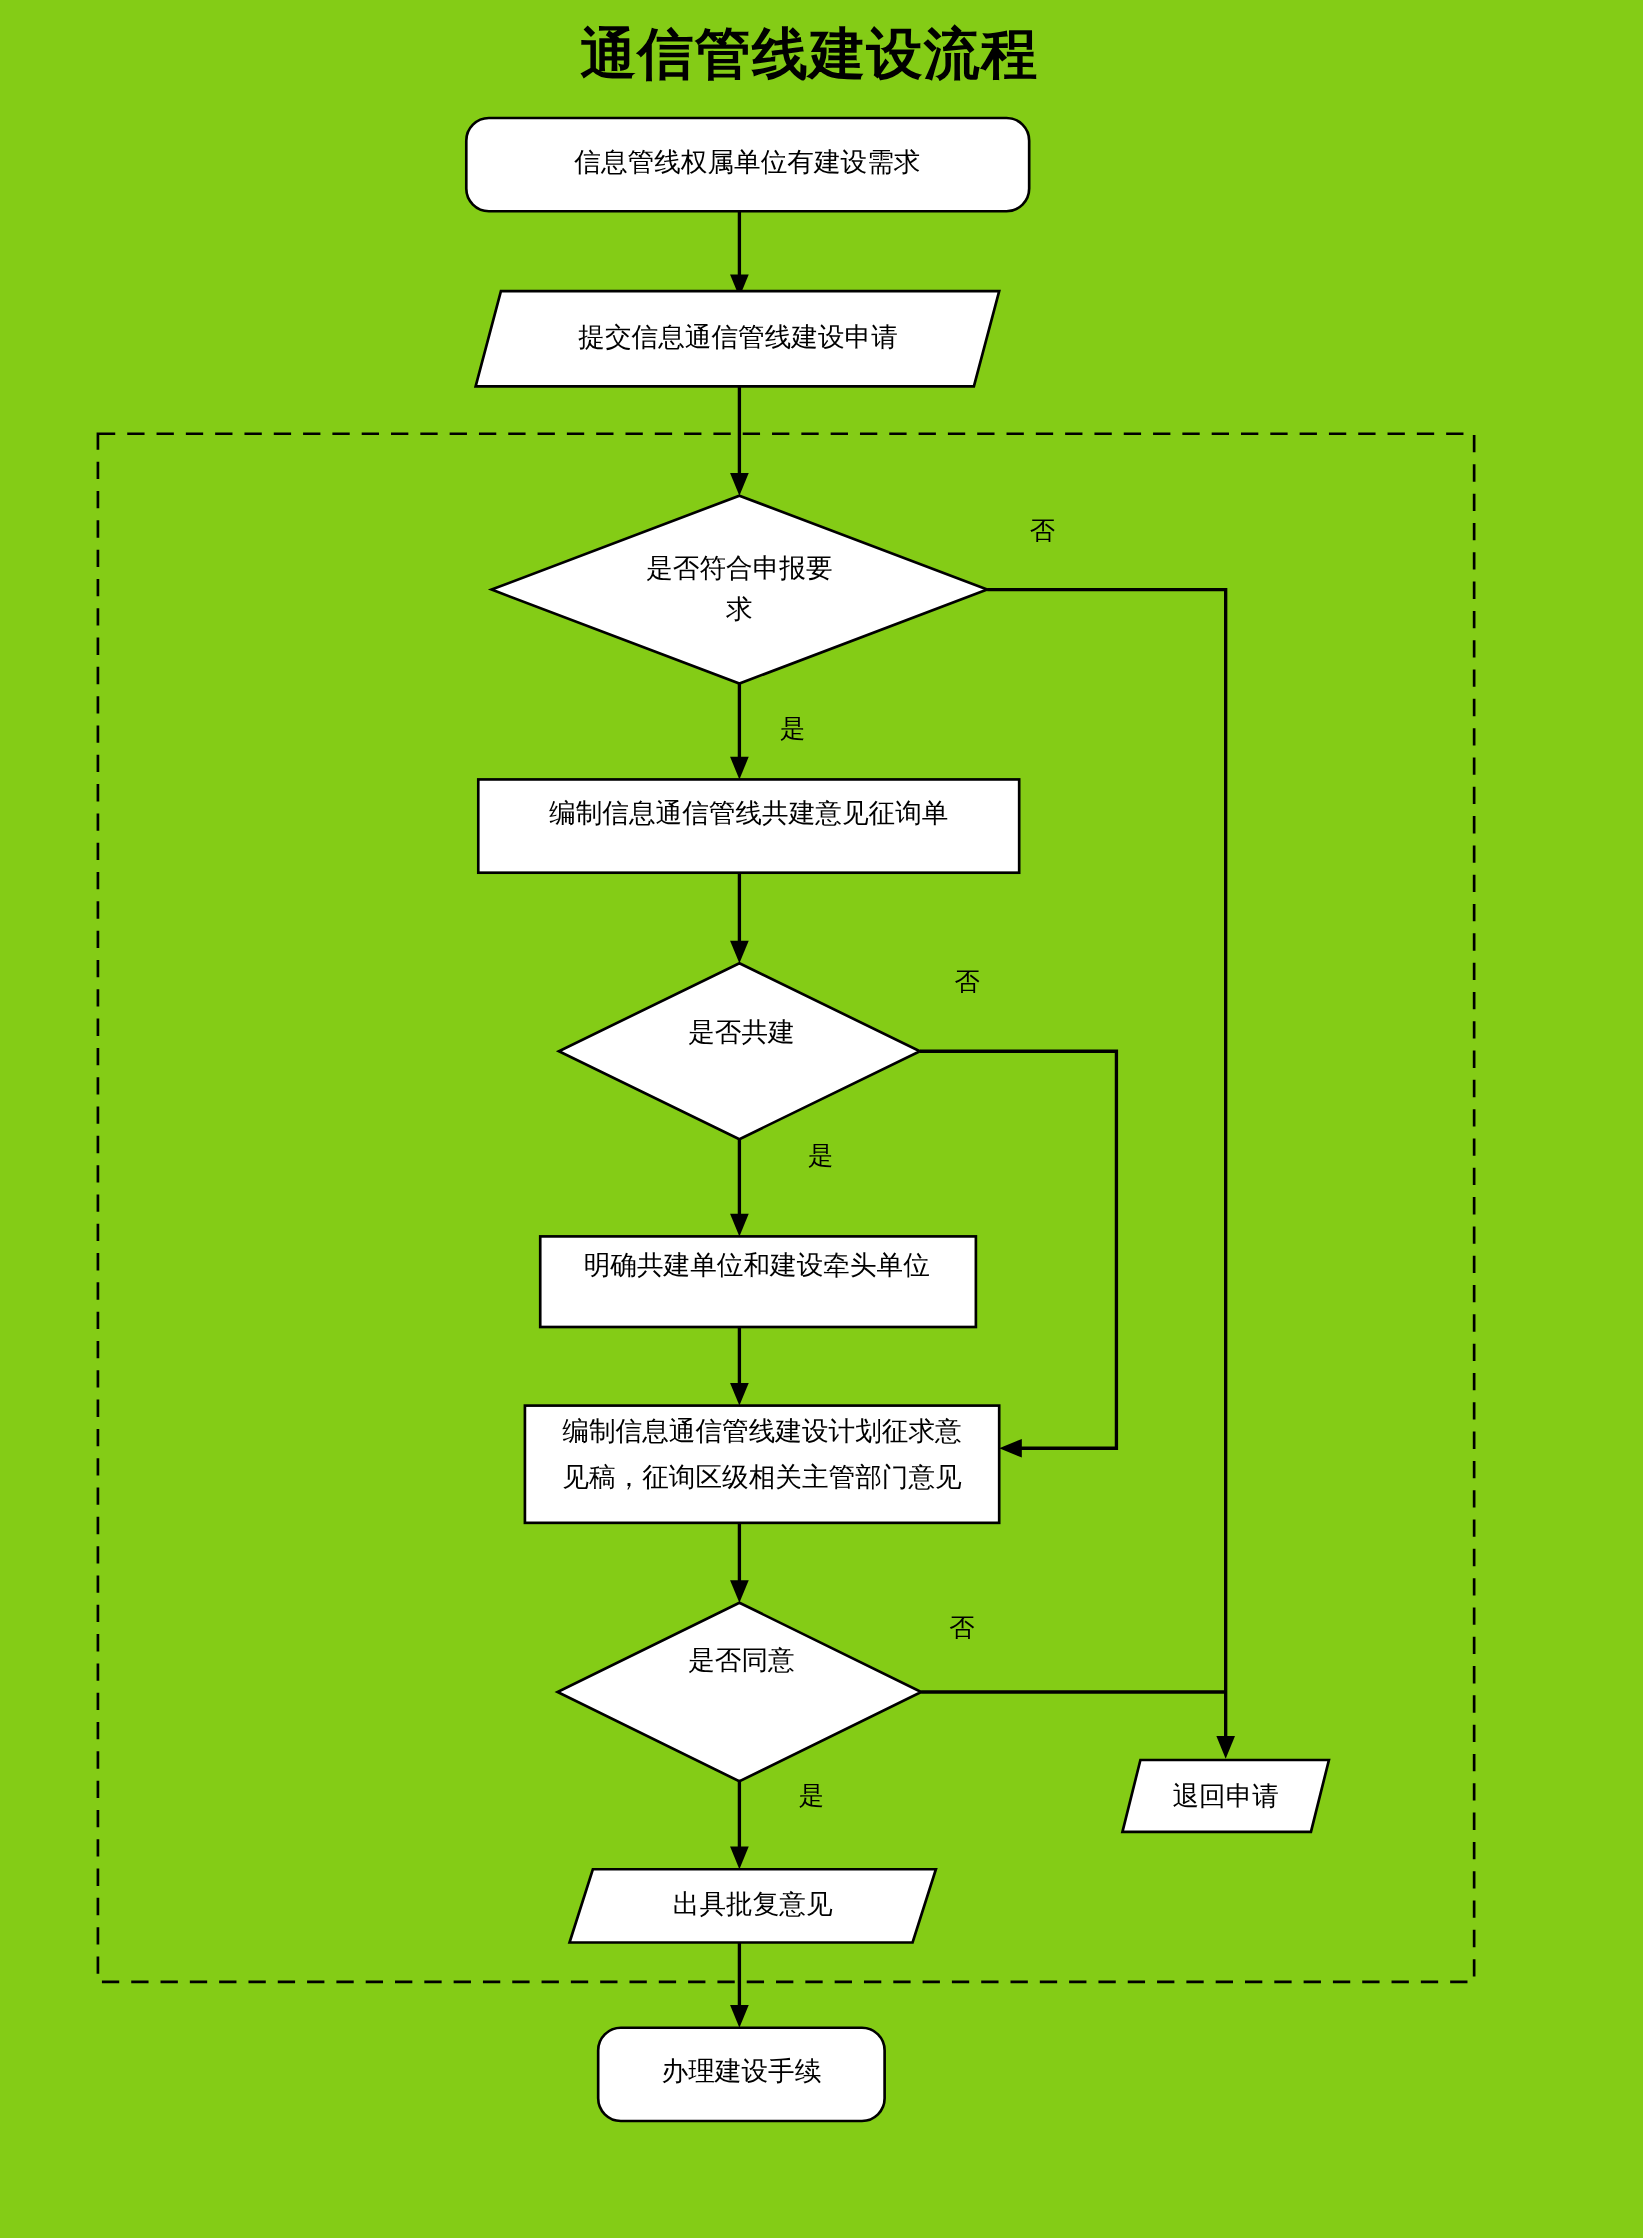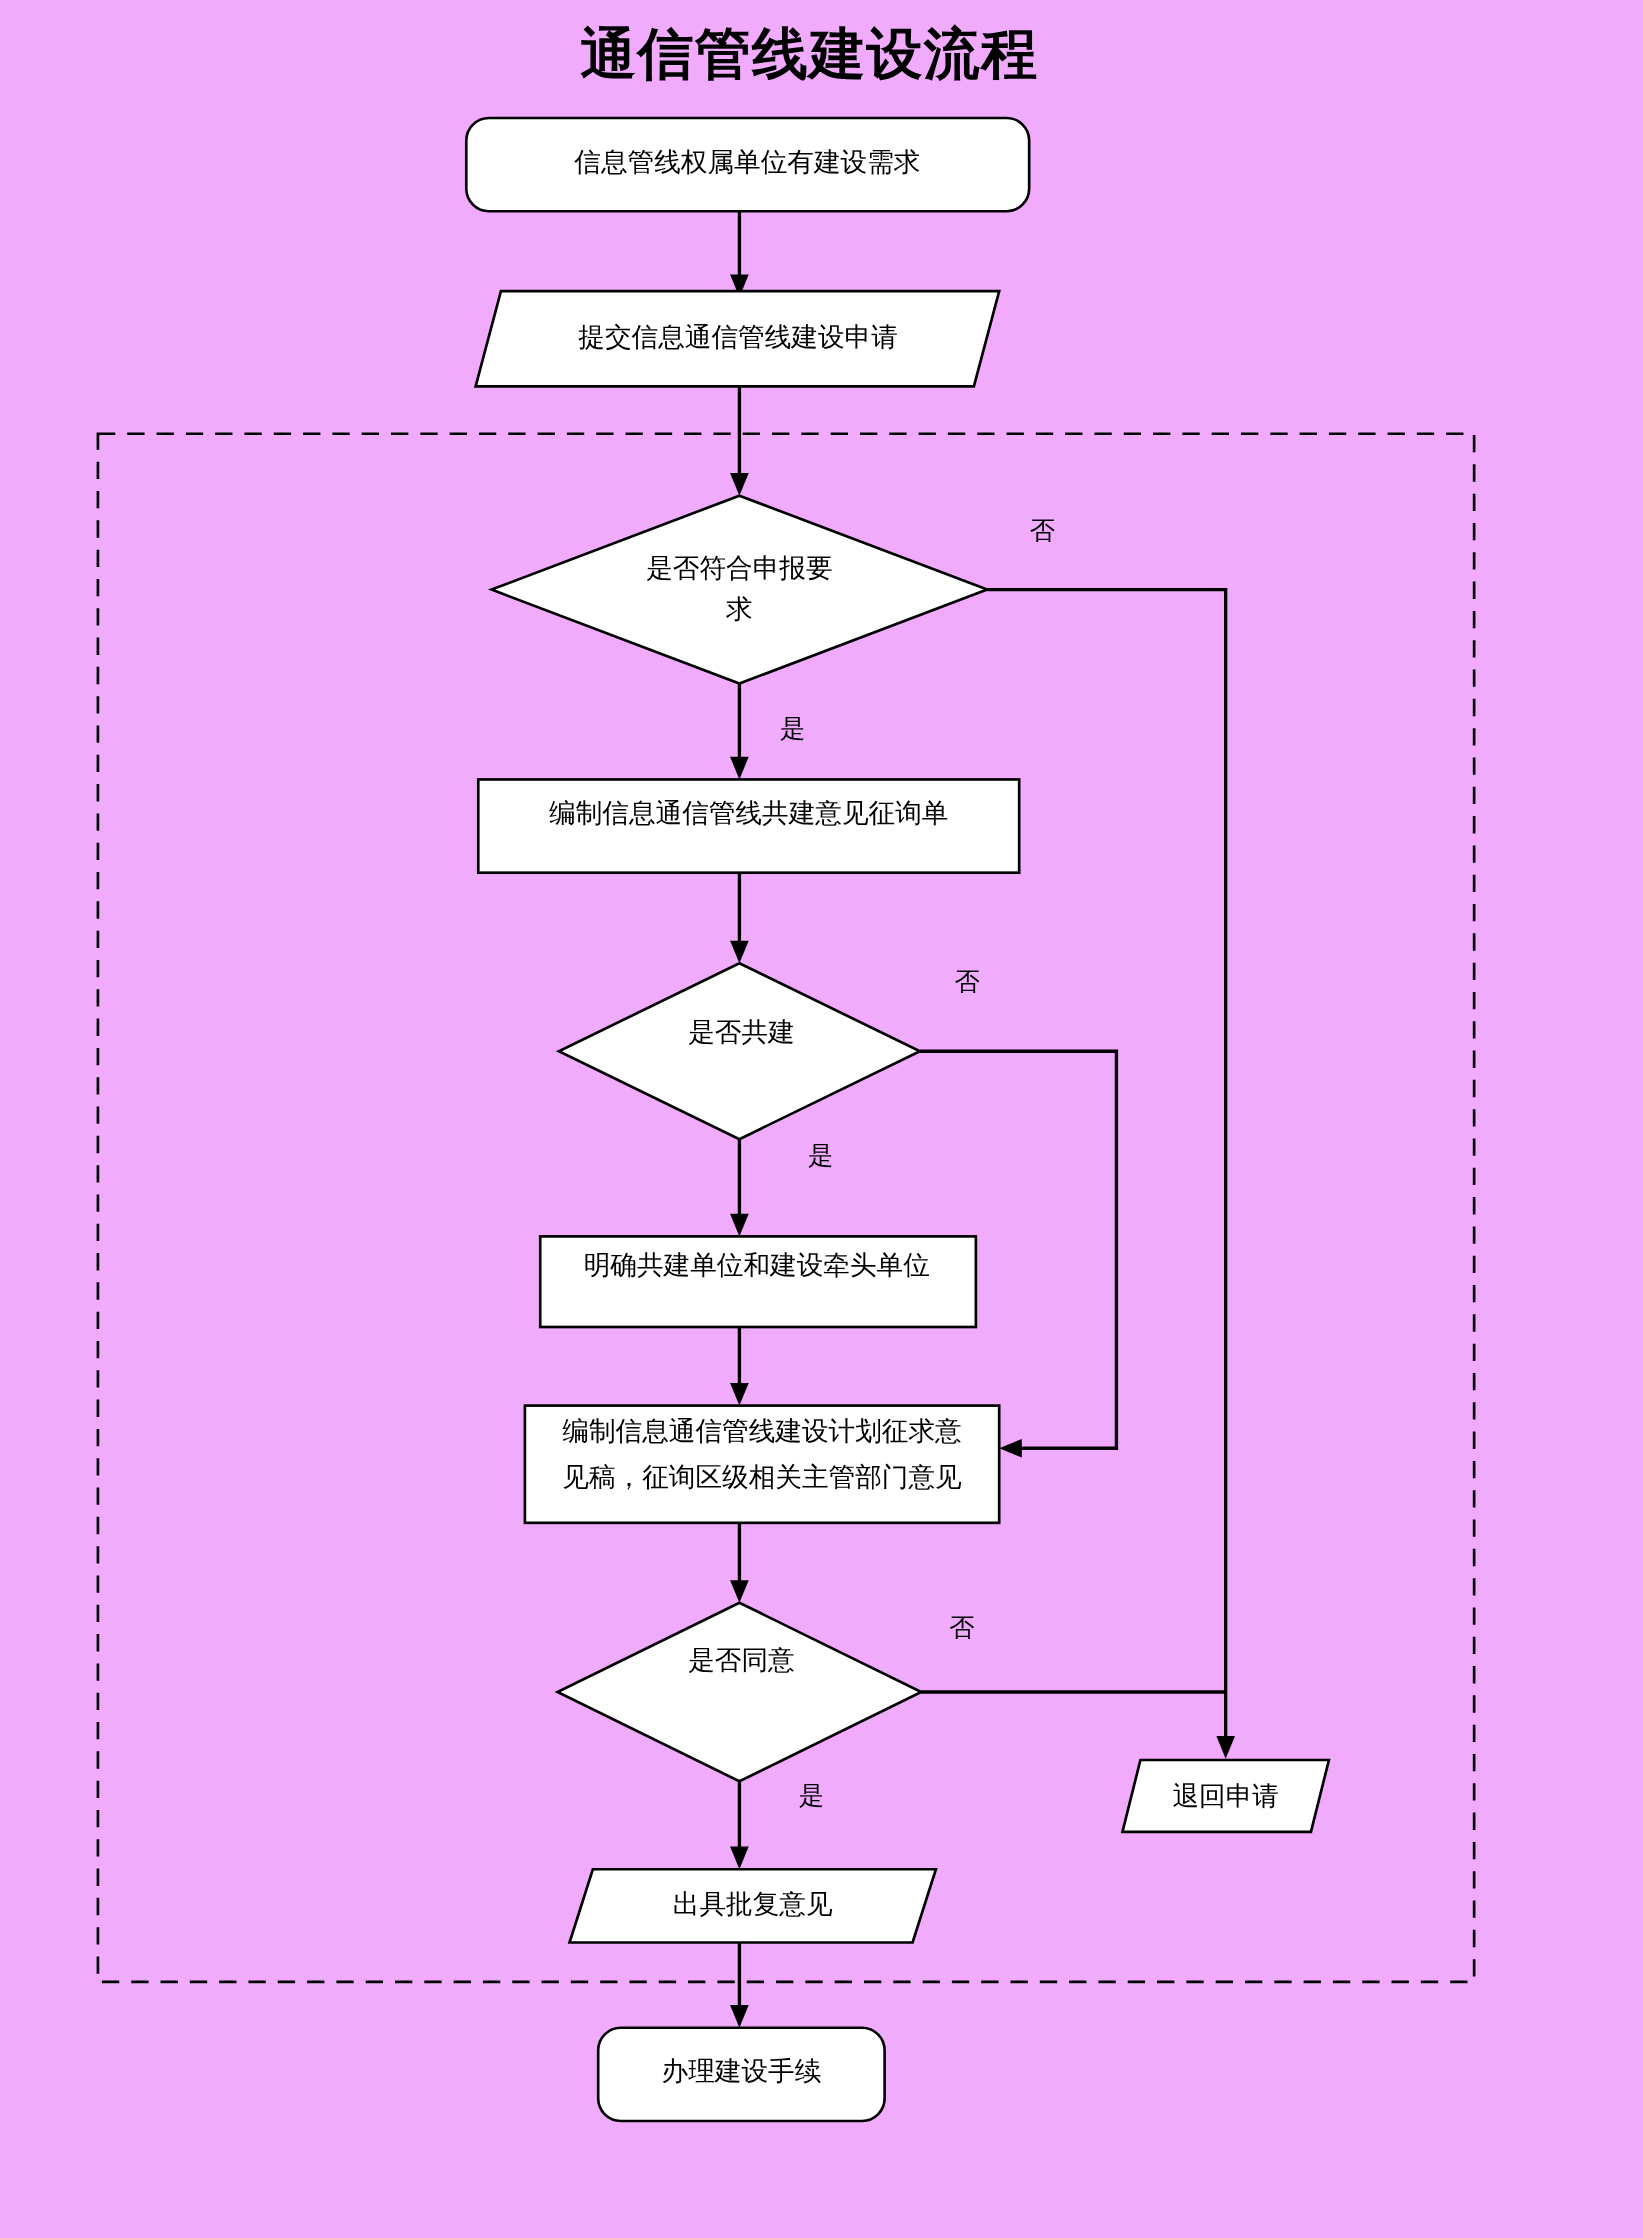--- a/index.html
+++ b/index.html
@@ -7,21 +7,21 @@
     padding: 0;
     background: #ffffff;
   }
   body {
     font-family: "Liberation Serif", "DejaVu Serif", serif;
   }
   #page {
     position: relative;
     width: 1644px;
     height: 2239px;
-    background: #f0abfc;
+    background: #84cc16;
     overflow: hidden;
   }
   #flow-svg {
     position: absolute;
     left: 0;
     top: 0;
     width: 1644px;
     height: 2239px;
   }
   .shape-outline {

